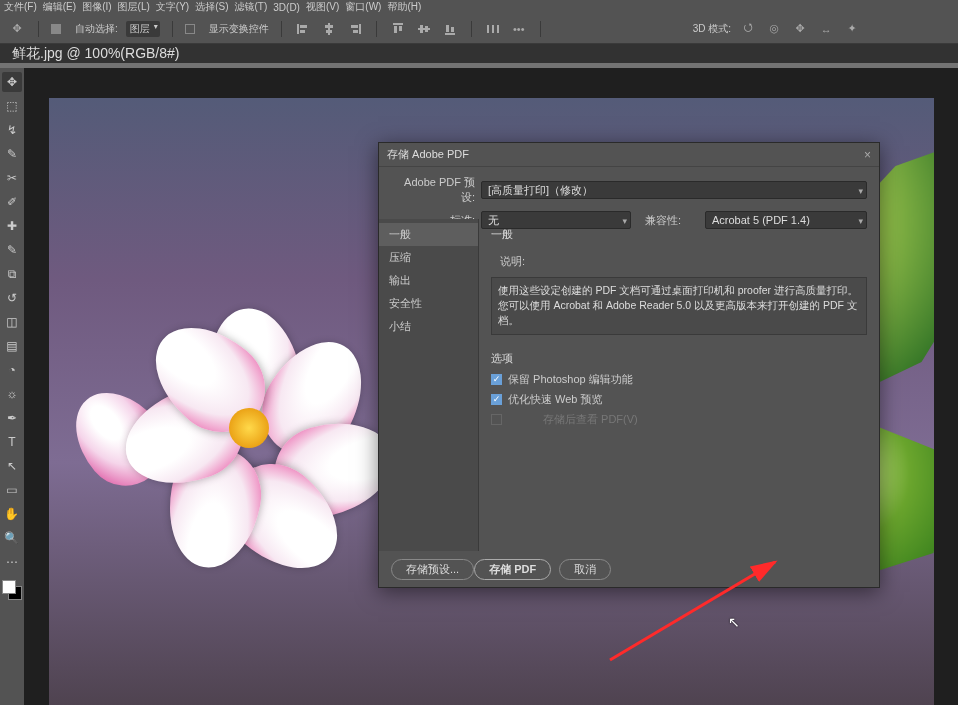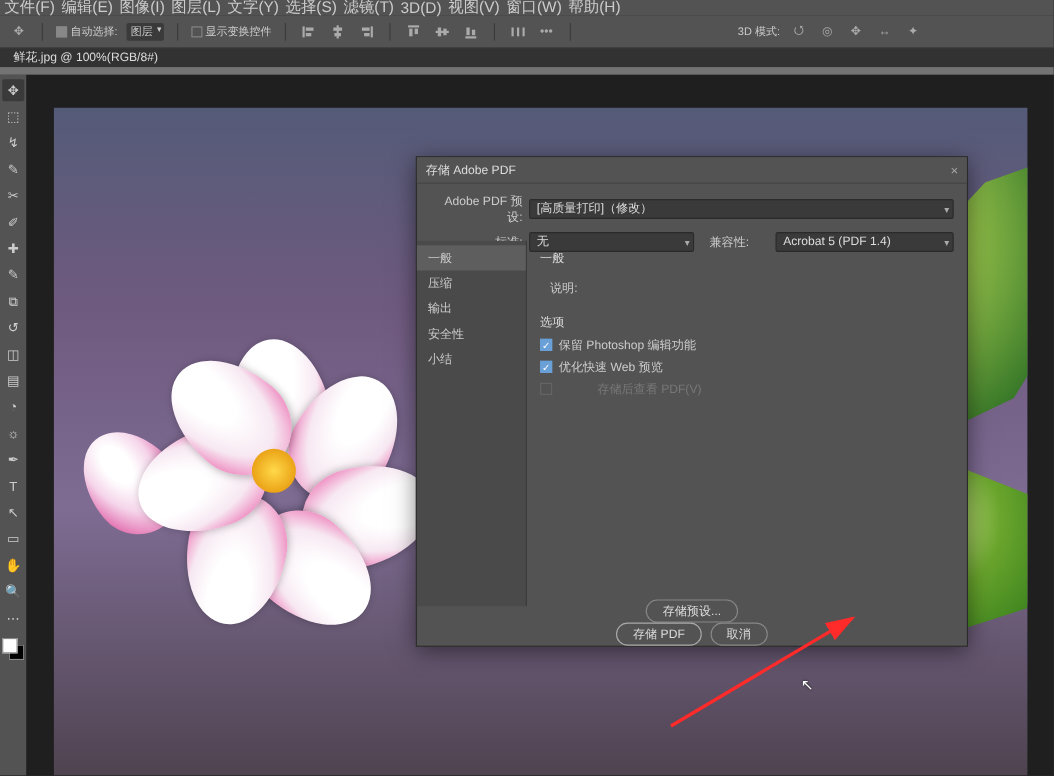--- a/index.html
+++ b/index.html
@@ -1,29 +1,29 @@
 <!DOCTYPE html>
 <html><head>
 <meta charset="utf-8">
 <style>
 * { margin: 0; padding: 0; box-sizing: border-box; font-family: "Microsoft YaHei", Arial, sans-serif; }
 body { width: 958px; height: 705px; background: #323232; overflow: hidden; position: relative; }
-.menubar { height: 14px; background: #535353; display: flex; align-items: center; padding: 0 4px; font-size: 14px; color: #ccc; }
+.menubar { height: 14px; background: #535353; display: flex; align-items: center; padding: 0 4px; font-size: 10px; color: #ccc; }
 .menubar span { margin-right: 6px; cursor: pointer; }
 .options-bar { height: 30px; background: #535353; display: flex; align-items: center; padding: 0 8px; font-size: 10px; color: #ccc; border-bottom: 1px solid #3a3a3a; gap: 8px; }
-.options-bar .checkbox { display: flex; align-items: center; gap: 3px; }
+.options-bar .checkbox { display: flex; align-items: center; gap: 14px; }
 .options-bar .checkbox .box { width:10px; height:10px; border:1px solid #888; display:inline-block; }
 .options-bar .checkbox .box.checked { background:#888; }
 .options-bar .sep { width:1px; height:16px; background:#3a3a3a; margin:0 4px; }
 .options-bar .dropdown { background:#3a3a3a; padding:1px 10px 1px 4px; border-radius:2px; position:relative; }
 .options-bar .dropdown::after { content:"▾"; font-size:8px; position:absolute; right:2px; top:1px; }
 .options-bar .iconbtn { width:18px; height:18px; display:flex; align-items:center; justify-content:center; color:#aaa; font-size:11px; }
 .options-bar .iconbtn svg { width:14px; height:14px; }
 
-.doc-tab { height: 24px; background: #323232; display:flex; font-size:11px; color:#ddd; padding:0 12px; border-bottom:7px solid #737373;}
+.doc-tab { height: 24px; background: #323232; display:flex; align-items:center; font-size:14px; color:#ddd; padding:0 12px; border-bottom:5px solid #737373;}
 .workspace { position: absolute; top: 68px; left: 0; right: 0; bottom: 0; display:flex; }
 .toolbar { width: 24px; background: #535353; display:flex; flex-direction:column; align-items:center; padding-top:4px; gap:4px; }
 .toolbar .tool { width:20px; height:20px; display:flex; align-items:center; justify-content:center; color:#ccc; font-size:12px; border-radius:2px; }
 .toolbar .tool.selected { background:#3a3a3a; }
 .toolbar .colorswatch { width:20px; height:20px; position:relative; margin-top:4px; }
 .toolbar .colorswatch .fg { position:absolute; width:14px; height:14px; background:#fff; border:1px solid #888; left:0; top:0; }
 .toolbar .colorswatch .bg { position:absolute; width:14px; height:14px; background:#000; border:1px solid #888; right:0; bottom:0; }
 
 .canvas-area { flex:1; background:#1f1f1f; position:relative; display:flex; justify-content:center; align-items:flex-start; padding-top:30px;}
 .canvas { width:885px; height:607px; background:linear-gradient(180deg,#545b78 0%, #6f5a7f 30%, #7e6c93 60%, #4f4350 100%); position:relative; overflow:hidden;}
@@ -61,24 +61,24 @@
 .dialog .content .desc-row { display:flex; gap:8px;flex-direction:column; }
 .dialog .content .desc-row .dlabel { width:34px; text-align:right; padding-top:2px;}
 .dialog .content .desc-box { flex:1; background:#4a4a4a; border:1px solid #3a3a3a; padding:5px 6px; font-size:10.5px; line-height:1.45; color:#ddd; height:54px; overflow:hidden;}
 .dialog .content .options { margin-top:16px; }
 .dialog .content .options .opt-title { color:#ddd; margin-bottom:6px;}
 .dialog .content .options .chk { display:flex; align-items:center; gap:6px; margin:5px 0; font-size:11px;}
 .dialog .content .options .chk .cb { width:11px; height:11px; border:1px solid #888; display:inline-flex; align-items:center; justify-content:center; font-size:9px; color:#ddd;}
 .dialog .content .options .chk .cb.checked { background:#6aa0d8; border-color:#6aa0d8; color:#fff;}
 .dialog .content .options .chk.disabled { color:#777;gap:41px;}
 .dialog .content .options .chk.disabled .cb { border-color:#666;}
-.dialog .footer { position:absolute; left:0; right:0; bottom:0; height:36px; display:flex; align-items:center; padding:0 12px; justify-content:flex-end;flex-direction:column;}
+.dialog .footer { position:absolute; left:0; right:0; bottom:0; height:36px; display:flex; align-items:center; padding:0 12px; justify-content:flex-start;}
 .dialog .footer .btn { background:#535353; border:1px solid #888; border-radius:11px; padding:2px 14px; font-size:11px; color:#ddd; cursor:pointer; }
 .dialog .footer .right-btns { display:flex; gap:8px;}
-.dialog .footer .btn.primary { border-color:#aaa; }
+.dialog .footer .btn.primary { border-color:#aaa;font-weight:bold; }
 
 
 .arrow { position:absolute; pointer-events:none; }
 .cursor { position:absolute; left:728px; top:614px; font-size:14px; color:#fff; text-shadow:0 0 2px #000; }
 </style>
 </head>
 <body>
 
 <div class="menubar">
   <span>文件(F)</span>
@@ -244,20 +244,21 @@
       <div class="item selected">一般</div>
       <div class="item">压缩</div>
       <div class="item">输出</div>
       <div class="item">安全性</div>
       <div class="item">小结</div>
     </div>
     <div class="content">
       <div class="section-title">一般</div>
       <div class="desc-row">
         <span class="dlabel">说明:</span>
+        <div class="desc-box">使用这些设定创建的 PDF 文档可通过桌面打印机和 proofer 进行高质量打印。您可以使用 Acrobat 和 Adobe Reader 5.0 以及更高版本来打开创建的 PDF 文档。</div>
       </div>
       <div class="options">
         <div class="opt-title">选项</div>
         <div class="chk">
             <span class="cb checked">✓</span>
             <span>保留 Photoshop 编辑功能</span>
           </div>
         <div class="chk">
             <span class="cb checked">✓</span>
             <span>优化快速 Web 预览</span>

